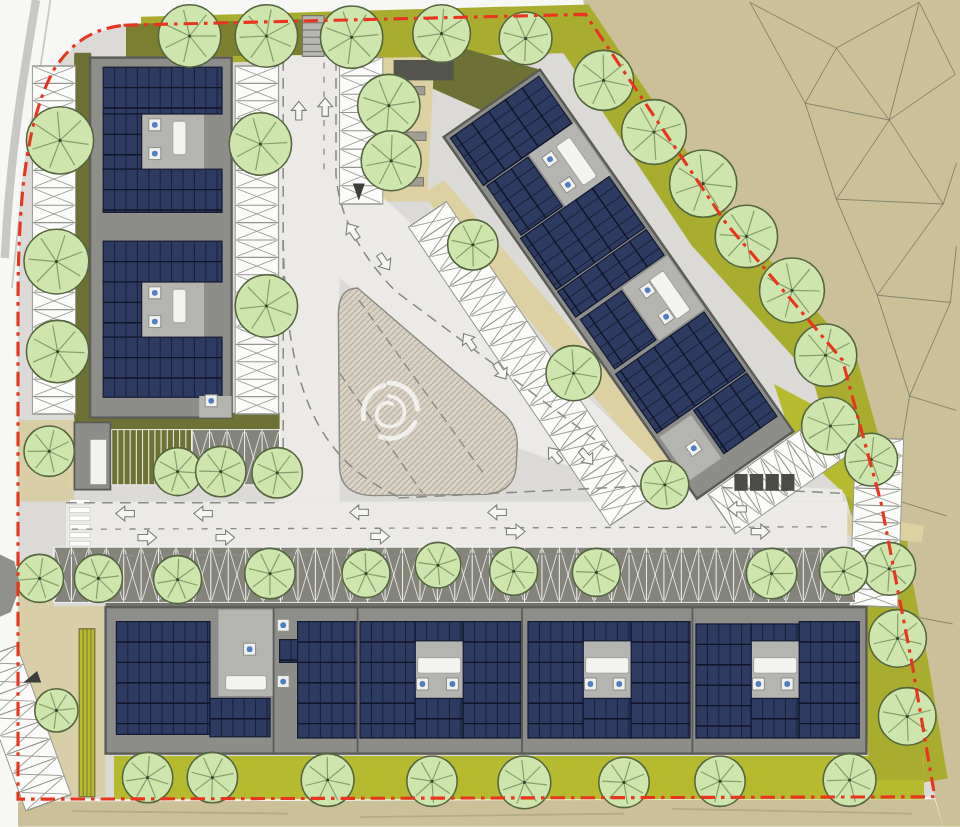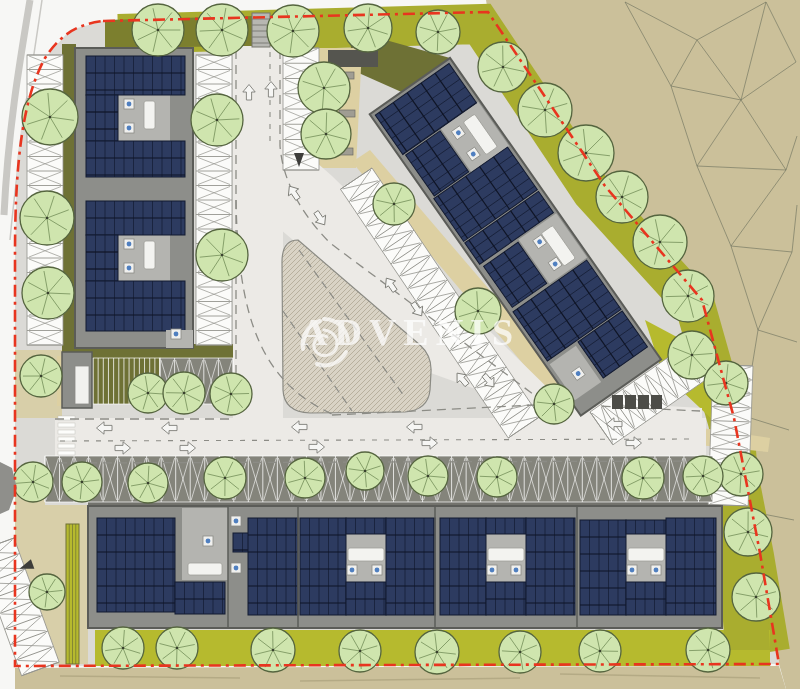--- a/index.html
+++ b/index.html
@@ -1516,16 +1516,15 @@
   <div class="watermark">
     <svg class="wm-logo" viewBox="0 0 56 56">
       <g fill="none" stroke="rgba(255,255,255,.9)">
         <path d="M28,5 C40,5 51,14 52,27" stroke-width="4" stroke-linecap="round"></path>
         <path d="M50,38 C44,49 32,54 21,50" stroke-width="4" stroke-linecap="round"></path>
         <path d="M7,35 C5,22 12,11 24,7" stroke-width="4" stroke-linecap="round"></path>
         <path d="M28,16 C36,17 42,23 41,31 C40,39 32,43 25,41 C19,39 16,33 19,27 C21,22 27,20 31,23" stroke-width="3" stroke-linecap="round"></path>
       </g>
     </svg>
     <div class="wm-text">
-      <div class="wm-brand">ADVENIS</div>
     </div>
   </div>
 </div>
 
 </body></html>

